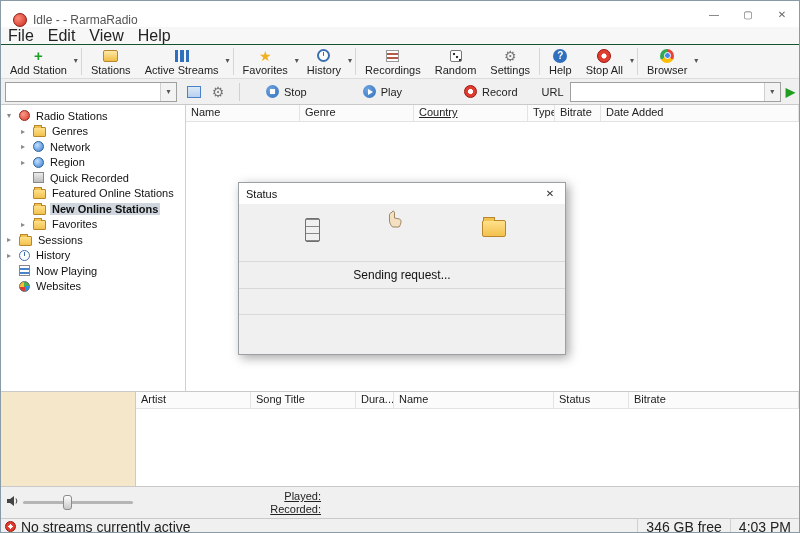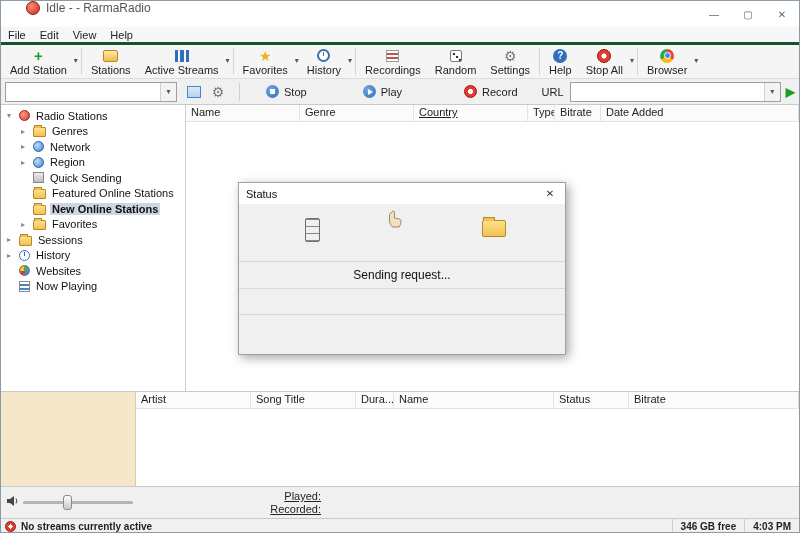--- a/index.html
+++ b/index.html
@@ -1,27 +1,27 @@
 <!DOCTYPE html>
 <html><head>
 <meta charset="utf-8">
 <style>
   * { margin:0; padding:0; box-sizing:border-box; font-family:"Liberation Sans", sans-serif; }
   html,body { width:800px; height:533px; background:#fff; }
   .window { position:relative; width:800px; height:533px; background:#f0f0f0; border:1px solid #8a9ba8; overflow:hidden; }
 
   
-  .titlebar { height:26px; background:#ffffff; display:flex; align-items:flex-start; padding-left:25px; font-size:12px; color:#555; }
+  .titlebar { height:26px; background:#ffffff; display:flex; align-items:flex-end; padding-left:12px; font-size:12px; color:#555; }
   .app-ico { width:14px; height:14px; border-radius:50%; background:radial-gradient(circle at 35% 35%, #ff8a7a, #c62b1c); border:1px solid #8e1b10; margin-right:6px; flex:none; }
   .title-text { flex:1; white-space:nowrap; overflow:hidden; }
   .win-controls { display:flex; height:26px; }
   .win-btn { width:34px; height:26px; display:flex; align-items:center; justify-content:center; font-size:10px; color:#666; }
 
   
-  .menubar { height:18px; background:#f7f7f7; display:flex; align-items:center; font-size:11px; color:#222; border-bottom:3px solid #14532d; }
+  .menubar { height:18px; background:#f7f7f7; display:flex; align-items:center; font-size:16px; color:#222; border-bottom:1px solid #14532d; }
   .menu-item { padding:0 7px; height:18px; display:flex; align-items:center; }
 
   
   .toolbar { height:34px; background:#f5f5f5; border-bottom:1px solid #dcdcdc; display:flex; align-items:stretch; padding-left:2px; }
   .tb-btn { position:relative; display:flex; flex-direction:column; align-items:center; justify-content:center; padding:2px 12px 1px 7px; font-size:11px; color:#222; }
   .tb-btn.no-dd { padding-right:7px; }
   .tb-ico { height:15px; display:flex; align-items:center; justify-content:center; margin-bottom:1px; }
   .tb-label { white-space:nowrap; }
   .dd { position:absolute; right:1px; top:11px; font-size:8px; color:#555; }
   .tb-sep { width:1px; background:#d6d6d6; margin:3px 2px; }
@@ -106,21 +106,21 @@
   .bt-header { display:flex; height:17px; font-size:11px; color:#222; background:#fbfbfb; border-bottom:1px solid #e3e3e3; }
 
   
   .playerbar { height:32px; background:#f0f0f0; border-top:1px solid #c9c9c9; position:relative; font-size:11px; color:#222; }
   .speaker { position:absolute; left:5px; top:8px; }
   .slider { position:absolute; left:22px; top:14px; width:110px; height:3px; background:#b5b5b5; border-radius:2px; }
   .thumb { position:absolute; left:40px; top:-6px; width:9px; height:15px; background:linear-gradient(#fdfdfd,#c9c9c9); border:1px solid #8a8a8a; border-radius:3px; }
   .played-block { position:absolute; left:230px; top:3px; width:90px; text-align:right; line-height:13px;text-decoration:underline; }
 
   
-  .statusbar { height:16px; background:#f0f0f0; border-top:1px solid #c9c9c9; display:flex; align-items:center; font-size:10px; color:#222;font-weight:bold; }
+  .statusbar { height:16px; background:#f0f0f0; border-top:1px solid #c9c9c9; display:flex; align-items:center; font-size:14px; color:#222; }
   .st-ico { width:11px; height:11px; border-radius:50%; border:1px solid #9b1208; background:radial-gradient(circle at center,#fff 0 2px,#e03c31 2.1px); margin:0 5px 0 4px; flex:none; }
   .st-msg { flex:1; }
   .st-seg { border-left:1px solid #cfcfcf; height:24px; display:flex; align-items:center; padding:0 8px; }
 </style>
 </head>
 <body>
 
 <div class="window">
 
   <div class="titlebar">
@@ -268,21 +268,21 @@
         <span class="tl">Network</span>
       </div>
       <div class="tree-item lvl1">
         <span class="tw">▸</span>
         <span class="ti ico-globe"></span>
         <span class="tl">Region</span>
       </div>
       <div class="tree-item lvl1">
         <span class="tw"></span>
         <span class="ti ico-preset"></span>
-        <span class="tl">Quick Sending</span>
+        <span class="tl">Quick Recorded</span>
       </div>
       <div class="tree-item lvl1">
         <span class="tw"></span>
         <span class="ti ico-folder"></span>
         <span class="tl">Featured Online Stations</span>
       </div>
       <div class="tree-item lvl1">
         <span class="tw"></span>
         <span class="ti ico-folder"></span>
         <span class="tl sel">New Online Stations</span>
@@ -297,27 +297,27 @@
         <span class="ti ico-folder"></span>
         <span class="tl">Sessions</span>
       </div>
       <div class="tree-item lvl0">
         <span class="tw">▸</span>
         <span class="ti ico-clock"></span>
         <span class="tl">History</span>
       </div>
       <div class="tree-item lvl0">
         <span class="tw"></span>
+        <span class="ti ico-list"></span>
+        <span class="tl">Now Playing</span>
+      </div>
+      <div class="tree-item lvl0">
+        <span class="tw"></span>
         <span class="ti ico-web"></span>
         <span class="tl">Websites</span>
-      </div>
-      <div class="tree-item lvl0">
-        <span class="tw"></span>
-        <span class="ti ico-list"></span>
-        <span class="tl">Now Playing</span>
       </div>
     </div>
 
     <div class="main-table">
       <div class="mt-header">
         <span class="mt-col" style="width:114px;">Name</span>
         <span class="mt-col" style="width:114px;">Genre</span>
         <span class="mt-col" style="width:114px;text-decoration:underline;">Country</span>
         <span class="mt-col" style="width:27px;">Type</span>
         <span class="mt-col" style="width:46px;">Bitrate</span>

